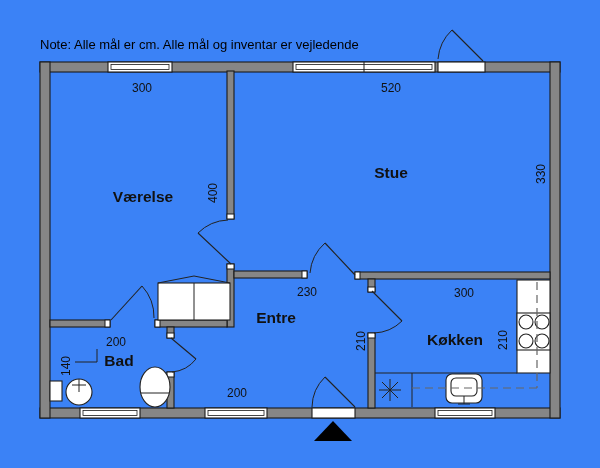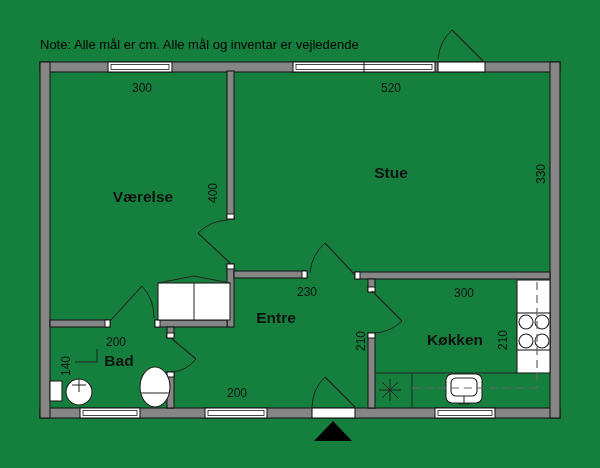--- a/index.html
+++ b/index.html
@@ -1,16 +1,16 @@
 <!DOCTYPE html>
 <html><head>
 <meta charset="utf-8">
 <style>
   html,body{margin:0;padding:0;background:#fff;}
-  #stage{position:relative;width:600px;height:468px;background:#15803d;overflow:hidden;
+  #stage{position:relative;width:600px;height:468px;background:#3b82f6;overflow:hidden;
          font-family:"Liberation Sans", sans-serif;}
   #note{position:absolute;left:40px;top:37px;font-size:13px;color:#000;white-space:nowrap;}
   #plan-svg{position:absolute;left:0;top:0;}
   .room-label{font-family:"Liberation Sans", sans-serif;font-weight:bold;font-size:15.5px;fill:#111;}
   .dim-label{font-family:"Liberation Sans", sans-serif;font-size:12px;fill:#111;}
 </style>
 </head>
 <body>
 
 <div id="stage">

